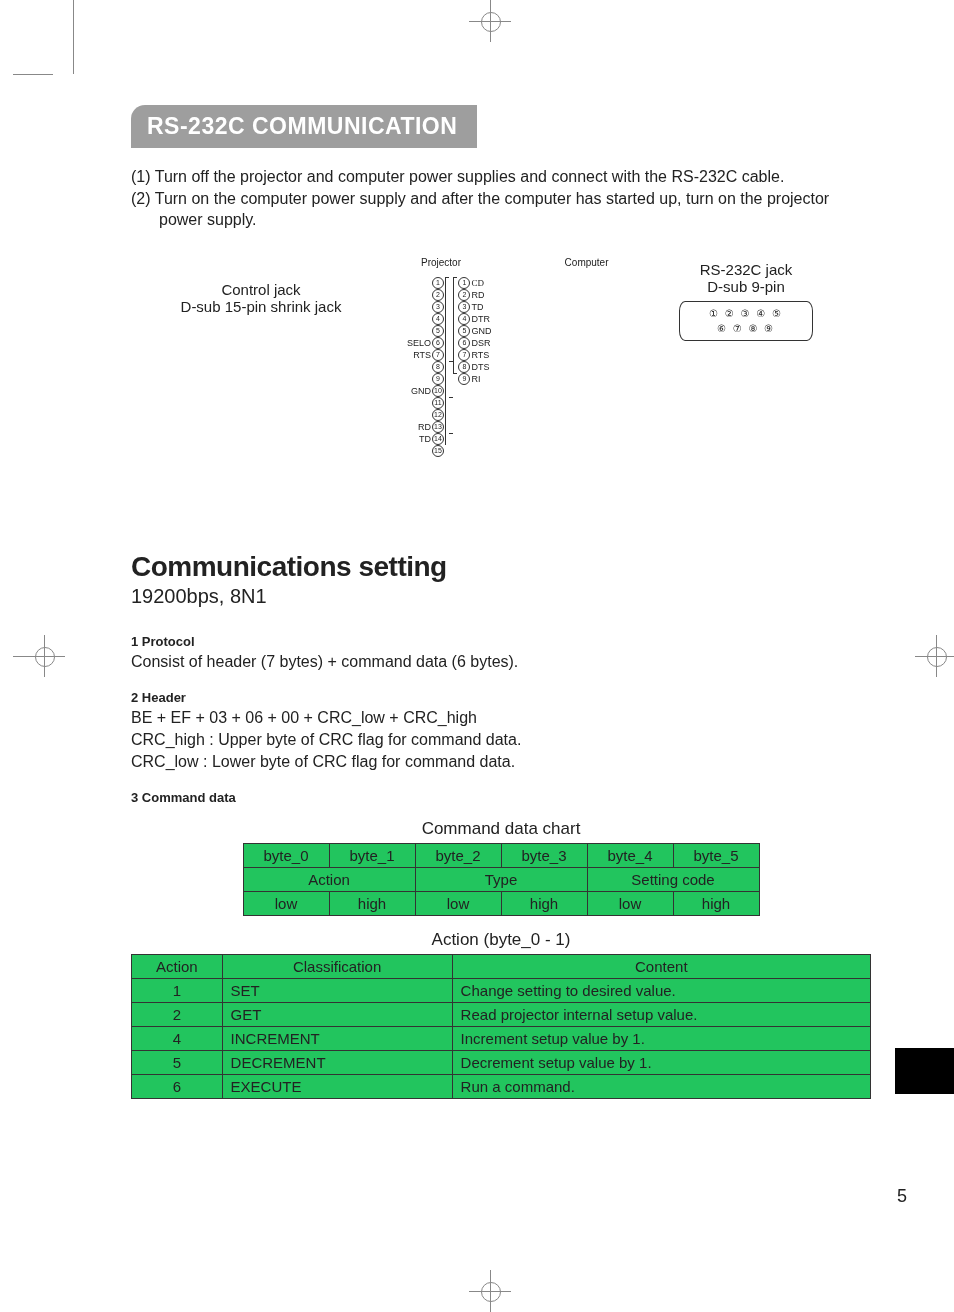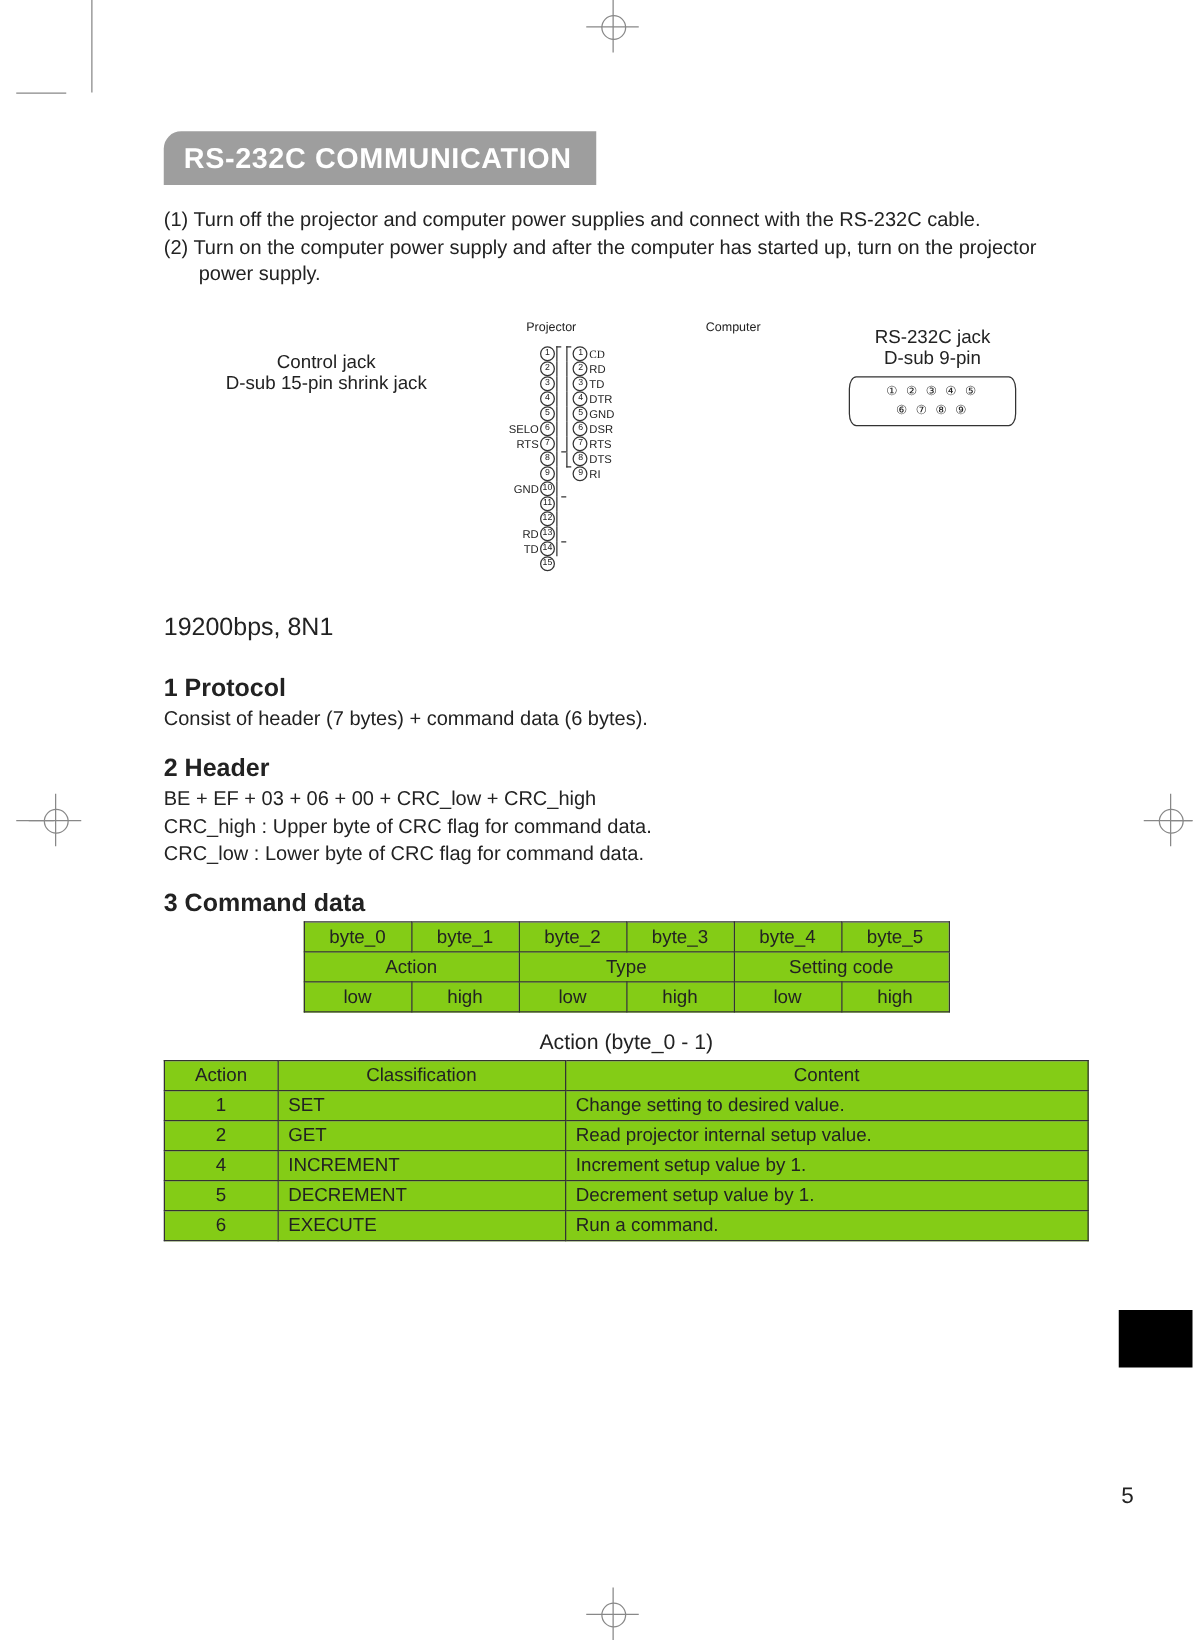--- a/index.html
+++ b/index.html
@@ -111,34 +111,34 @@
 
   h1.section {
     font-family: Arial, Helvetica, sans-serif;
     font-weight: 900;
     font-size: 28px;
     letter-spacing: -0.5px;
     margin-top: 60px;
     margin-bottom: 2px;
   }
   .sub { font-size: 20px; margin-bottom: 26px; }
-  .sec-head { font-weight: bold; font-size: 20px; margin-top: 18px; margin-bottom:2px;}
+  .sec-head { font-weight: bold; font-size: 13px; margin-top: 18px; margin-bottom:2px;}
   .sec-body { font-size: 16px; line-height:1.35; }
 
   .tbl-title { text-align:center; font-size:17px; margin-top: 14px; margin-bottom:4px;}
   table.data {
     border-collapse: collapse;
     margin: 0 auto;
   }
   table.data td, table.data th {
     border: 1px solid #333;
     font-size: 15px;
     padding: 3px 0;
     text-align: center;
-    background: #84cc16;
+    background: #22c55e;
   }
   table.cmd td, table.cmd th { width: 85px; }
 
   table.action { width: 740px; }
   table.action th { font-weight: normal; }
   table.action td.l { text-align:left; padding-left:8px; }
   table.action .c1{width:90px;} .c2{width:230px;} .c3{width:420px;}
 
   .page-num { position:absolute; bottom: 105px; right: 60px; font-size:18px; }
   .black-tab { position:absolute; right:0; top:1048px; width:72px; height:46px; background:#000; }
@@ -321,34 +321,36 @@
 
       <div class="diag-col" style="left:530px; top:0; width:170px;">
         <div class="diag-label">RS-232C jack</div>
         <div class="diag-label">D-sub 9-pin</div>
         <div class="connector-box connector-9" style="margin:6px auto 0;">
           ① ② ③ ④ ⑤<br>⑥ ⑦ ⑧ ⑨
         </div>
       </div>
     </div>
 
+    <h1 class="section">Communications setting</h1>
     <div class="sub">19200bps,  8N1</div>
 
     <div class="sec-head">1 Protocol</div>
     <div class="sec-body">Consist of header (7 bytes) + command data (6 bytes).</div>
 
     <div class="sec-head">2 Header</div>
     <div class="sec-body">
       <div>BE + EF + 03 + 06 + 00 + CRC_low + CRC_high</div>
       <div>CRC_high : Upper byte of CRC flag for command data.</div>
       <div>CRC_low : Lower byte of CRC flag for command data.</div>
     </div>
 
     <div class="sec-head">3 Command data</div>
 
+    <div class="tbl-title">Command data chart</div>
     <table class="data cmd">
       <tbody>
           <tr>
         <td>byte_0</td>
         <td>byte_1</td>
         <td>byte_2</td>
         <td>byte_3</td>
         <td>byte_4</td>
         <td>byte_5</td>
       </tr>

